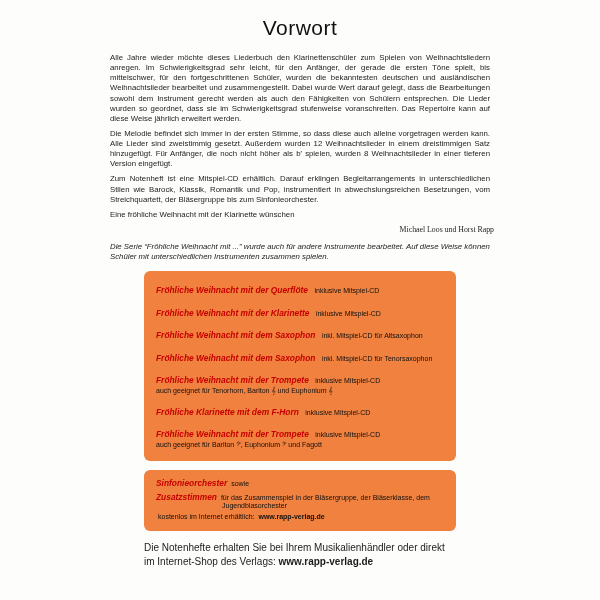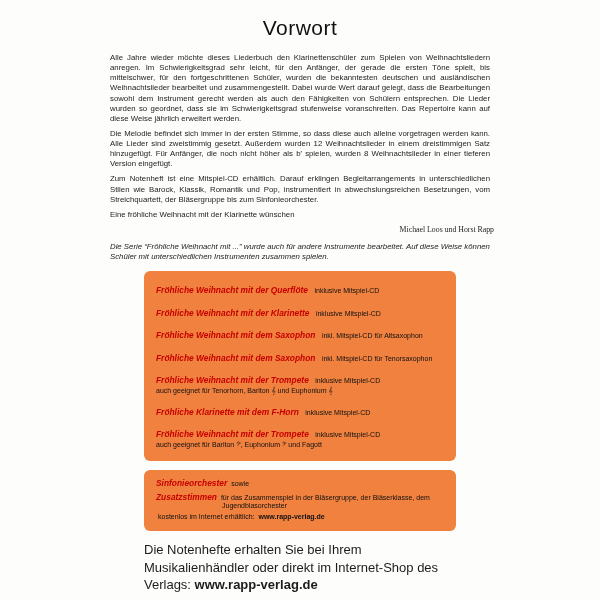--- a/index.html
+++ b/index.html
@@ -46,21 +46,21 @@
   .edition-extra:empty { display:none; }
 
   .extras-row { margin:1px 0 4px; font-size:7px; }
   .extras-row.hang { padding-left:66px; text-indent:-66px; }
   .extras-text { font-size:7px; color:#111; margin-left:2px; }
   .extras-url { font-size:7px; font-weight:bold; color:#111; margin-left:2px; }
 
   .purchase-note {
     width:312px;
     margin:10px auto 0;
-    font-size:13px;
+    font-size:10px;
     line-height:1.35;
     text-align:left;
   }
   .purchase-note .url { font-weight:bold; }
 </style>
 </head>
 <body>
 
 <div class="page">
 

